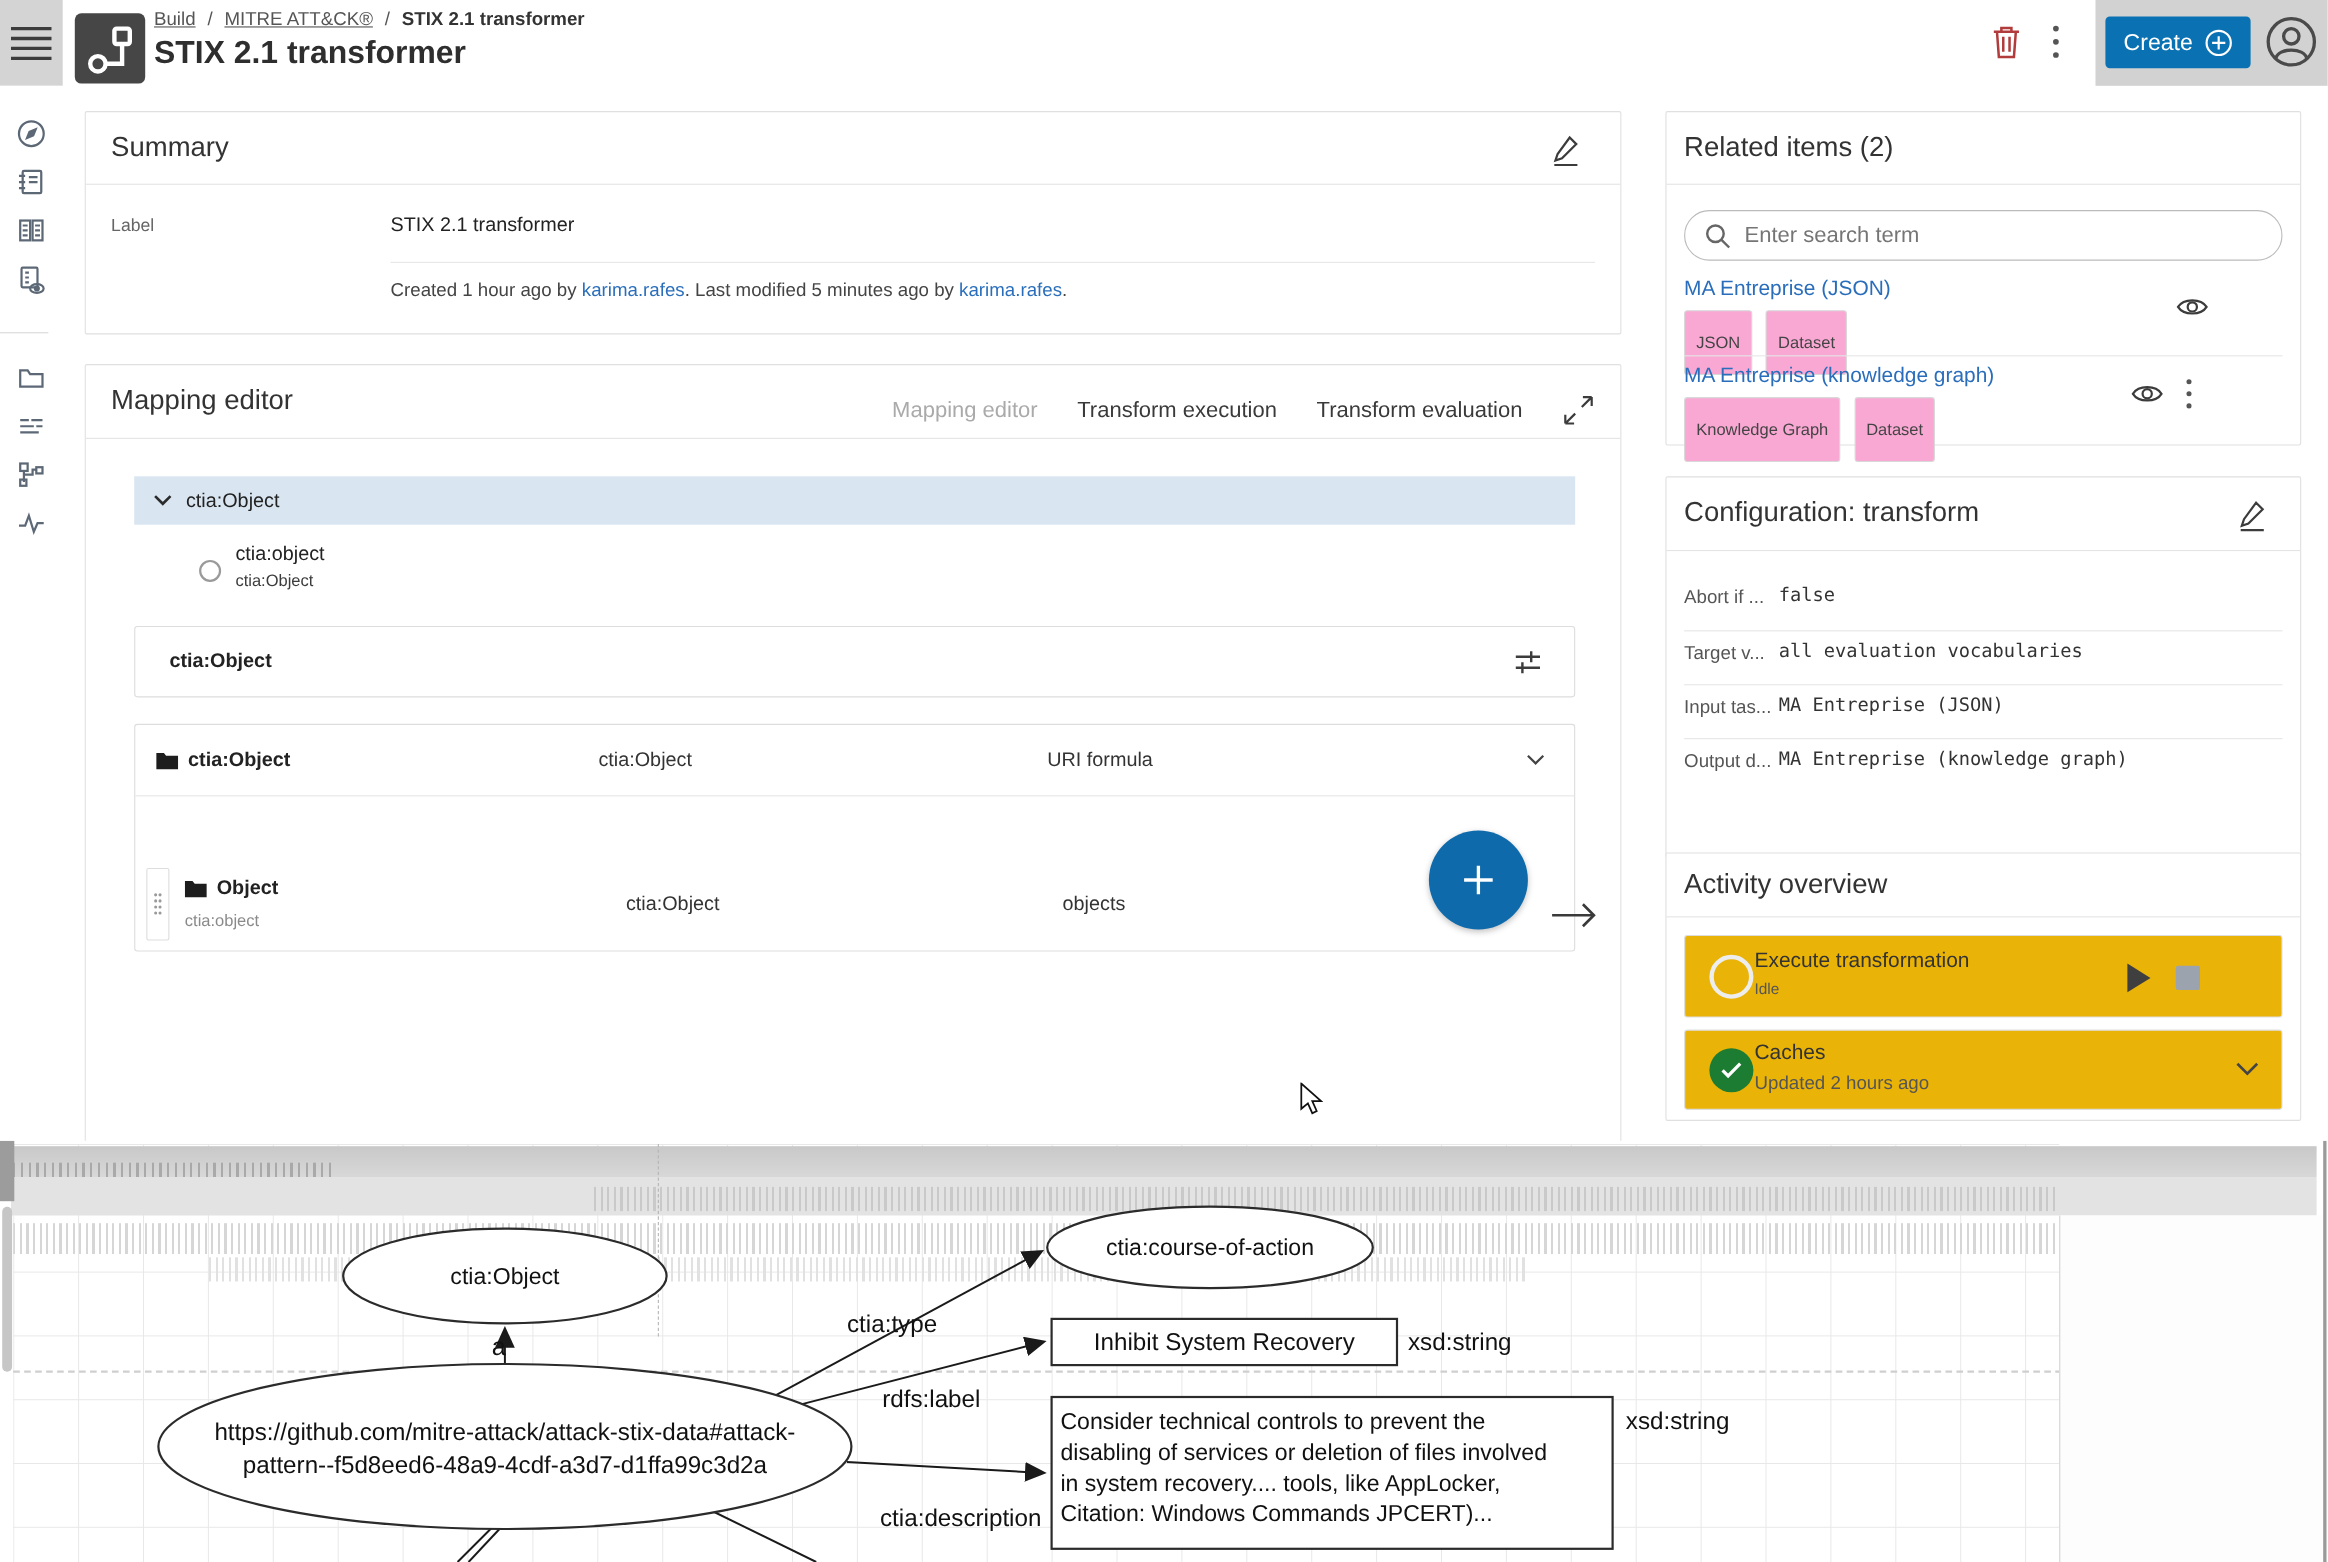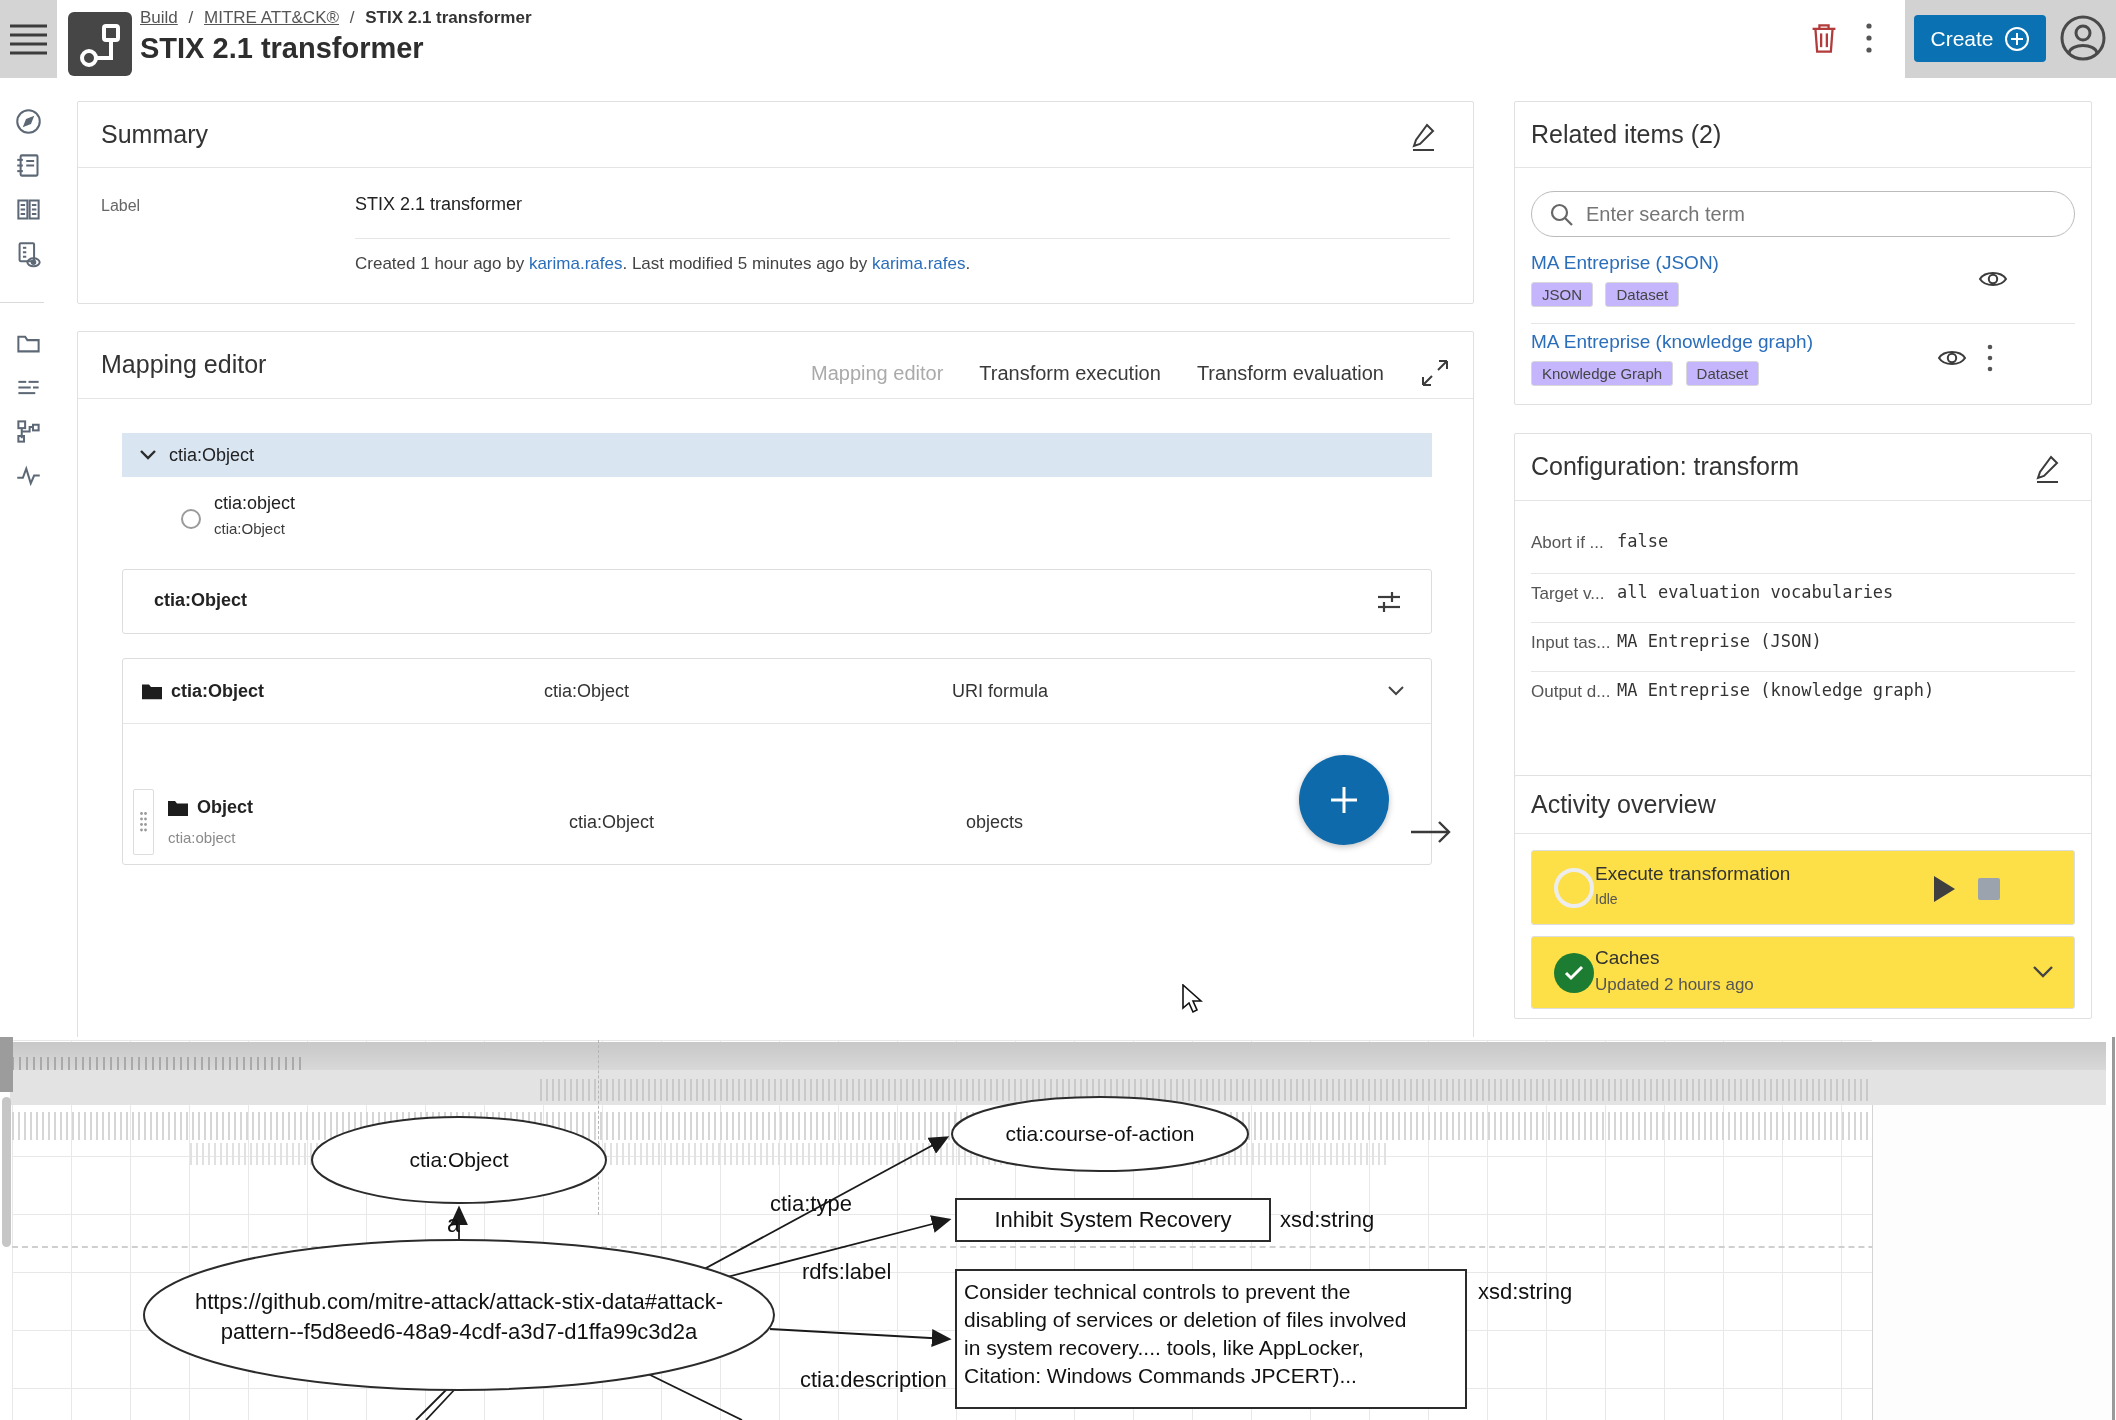--- a/index.html
+++ b/index.html
@@ -3,31 +3,31 @@
 <meta charset="utf-8">
 <style>
   * { margin:0; padding:0; box-sizing:border-box; }
   html,body { width:2116px; height:1420px; overflow:hidden; background:#fff;
     font-family:"Liberation Sans", sans-serif; color:#333; }
   .abs { position:absolute; }
   .card { position:absolute; background:#fff; border:1px solid #e0e0e0; border-radius:2px; }
   .card-title { position:absolute; left:23px; top:18px; font-size:25px; font-weight:400; color:#333; }
   .hdiv { position:absolute; left:0; right:0; height:1px; background:#e4e4e4; }
   .link { color:#2a6ebb; text-decoration:none; }
-  .chip { display:inline-block; border:1px solid #d8d8d8; border-radius:3px; padding:3px 10px;
-    font-size:15px; color:#444; margin-right:8px; background:#c4b5fd; }
+  .chip { display:inline-block; border:1px solid #d8d8d8; border-radius:3px; padding:20px 10px;
+    font-size:15px; color:#444; margin-right:8px; background:#f9a8d4; }
   .icon { display:inline-block; }
   svg { display:block; }
   .tab { font-size:20px; color:#3a3a3a; cursor:pointer; }
   .tab.current { color:#aaaaaa; }
   .mono { font-family:"DejaVu Sans Mono", monospace; }
   .cfg-label { position:absolute; left:16px; font-size:17px; color:#555; width:80px; white-space:nowrap; overflow:hidden; }
   .cfg-value { position:absolute; left:102px; font-size:17px; color:#333; }
   .cfg-div { position:absolute; left:16px; right:16px; height:1px; background:#e6e6e6; }
-  .act-box { position:absolute; left:16px; right:16px; border:1px solid #ddd; border-radius:3px; background:#fde047; }
+  .act-box { position:absolute; left:16px; right:16px; border:1px solid #ddd; border-radius:3px; background:#eab308; }
   .row-col { position:absolute; font-size:18px; color:#333; top:50%; transform:translateY(-50%); }
   .tickband { position:absolute; }
 </style>
 </head>
 <body>
 
 <div class="abs" style="left:0;top:0;width:2116px;height:78px;background:#fff;">
   <div class="abs" style="left:0;top:0;width:57px;height:78px;background:#d4d4d4;"></div>
   <div class="abs" style="left:10px;top:22px;">
     <svg width="37" height="34" viewBox="0 0 37 34">

